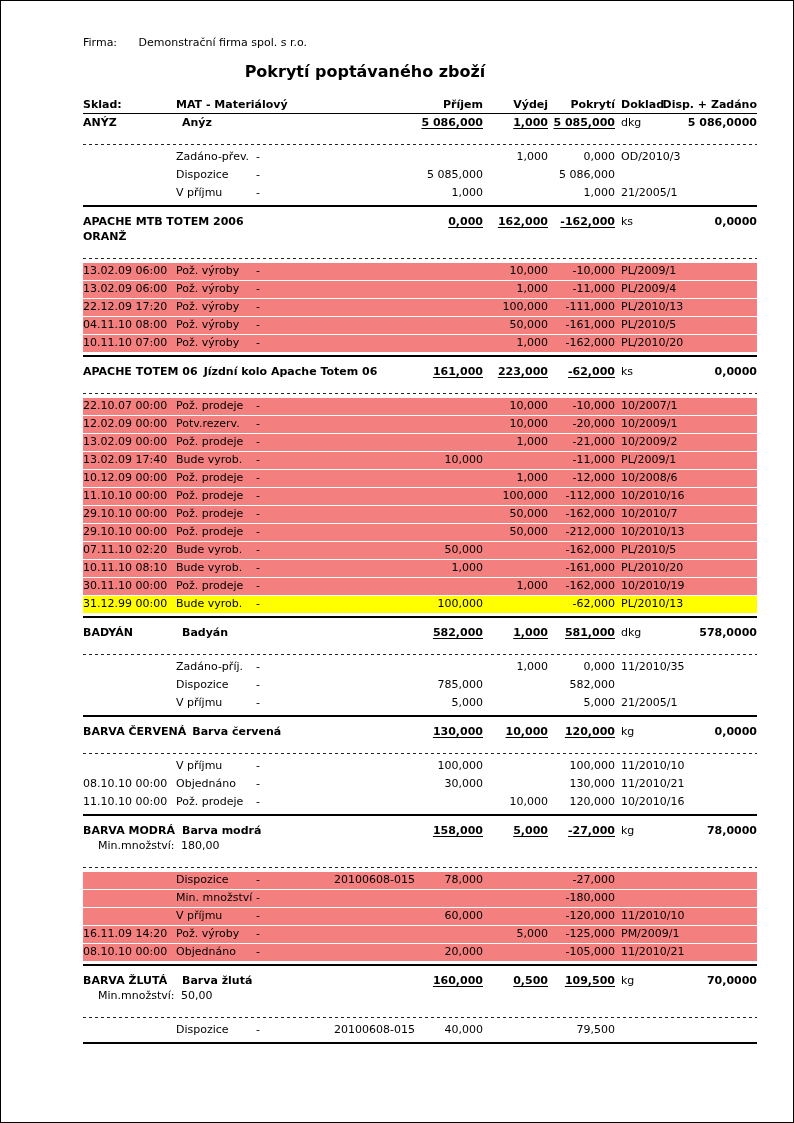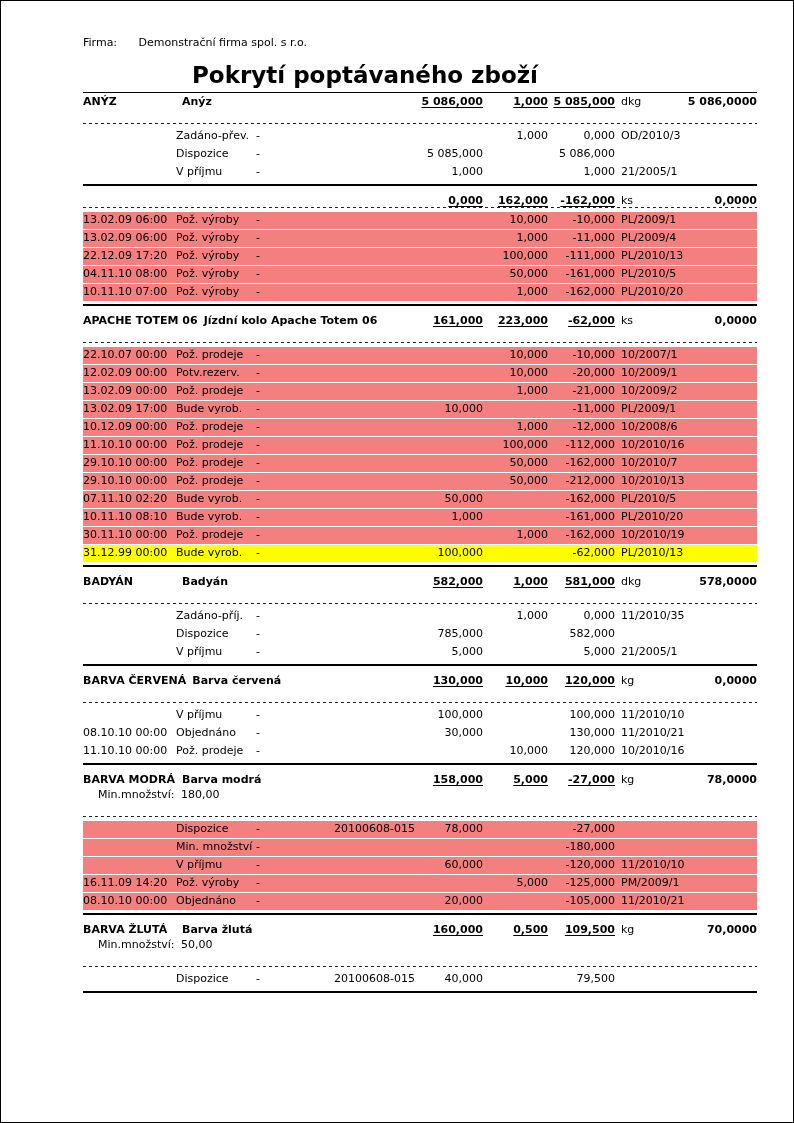--- a/index.html
+++ b/index.html
@@ -13,22 +13,22 @@
     overflow:hidden;
   }
   .content{position:relative;margin-left:82px;width:674px;}
   .pad-top{height:34px;}
   .hrow{position:relative;height:15px;line-height:15px;}
   .hrow .right{position:absolute;right:0;top:0;}
   .company-label{display:inline-block;}
   .company-name{display:inline-block;margin-left:18px;}
   .report-title{
     width:728px;margin-left:-82px;text-align:center;
-    font-size:23px;font-weight:bold;
-    margin-top:12px;margin-bottom:4px;
+    font-size:16px;font-weight:bold;
+    margin-top:12px;margin-bottom:16px;
     letter-spacing:0px;
   }
   
   .cols{position:relative;height:16px;line-height:15px;font-weight:bold;}
   .header-line{height:1px;background:#000;margin-bottom:1px;}
   
   .c-date{position:absolute;left:0;top:0;white-space:nowrap;}
   .c-type{position:absolute;left:93px;top:0;white-space:nowrap;}
   .c-dash{position:absolute;left:173px;top:0;}
   .c-note{position:absolute;left:251px;top:0;width:81px;overflow:hidden;white-space:nowrap;}
@@ -62,20 +62,29 @@
 <div class="page">
   <div class="content">
     <div class="pad-top"></div>
     <div class="hrow">
       <span class="company-label">Firma:</span>
       <span class="company-name">Demonstrační firma spol. s r.o.</span>
     </div>
 
     <div class="report-title">Pokrytí poptávaného zboží</div>
 
+    <div class="cols">
+      <span class="c-date">Sklad:</span>
+      <span class="c-type">MAT - Materiálový</span>
+      <span class="c-prijem">Příjem</span>
+      <span class="c-vydej">Výdej</span>
+      <span class="c-pokryti">Pokrytí</span>
+      <span class="c-doklad">Doklad</span>
+      <span class="c-disp">Disp. + Zadáno</span>
+    </div>
     <div class="header-line"></div>
 
     <div id="items-container">
   <div class="item-block">
     <div class="item-head">
       <span class="item-code">ANÝZ</span>
       <span class="item-name">Anýz</span>
       <span class="c-prijem num">5 086,000</span>
       <span class="c-vydej num">1,000</span>
       <span class="c-pokryti num">5 085,000</span>
@@ -116,20 +125,22 @@
     <span class="c-vydej"></span>
     <span class="c-pokryti">1,000</span>
     <span class="c-doklad">21/2005/1</span>
   </div>
 </div>
     <div class="thick"></div>
   </div>
 
   <div class="item-block">
     <div class="item-head">
+      <span class="item-code">APACHE MTB TOTEM 2006
+ORANŽ</span>
       <span class="c-prijem num">0,000</span>
       <span class="c-vydej num">162,000</span>
       <span class="c-pokryti num">-162,000</span>
       <span class="c-doklad">ks</span>
       <span class="c-disp">0,0000</span>
     </div>
 
     <div class="dashed"></div>
     <div class="details">
   <div class="drow bg-red">
@@ -230,21 +241,21 @@
     <span class="c-type">Pož. prodeje</span>
     <span class="c-dash">-</span>
     <span class="c-note"></span>
     <span class="c-prijem"></span>
     <span class="c-vydej">1,000</span>
     <span class="c-pokryti">-21,000</span>
     <span class="c-doklad">10/2009/2</span>
   </div>
 
   <div class="drow bg-red">
-    <span class="c-date">13.02.09 17:00</span>
+    <span class="c-date">13.02.09 17:40</span>
     <span class="c-type">Bude vyrob.</span>
     <span class="c-dash">-</span>
     <span class="c-note"></span>
     <span class="c-prijem">10,000</span>
     <span class="c-vydej"></span>
     <span class="c-pokryti">-11,000</span>
     <span class="c-doklad">PL/2009/1</span>
   </div>
 
   <div class="drow bg-red">

